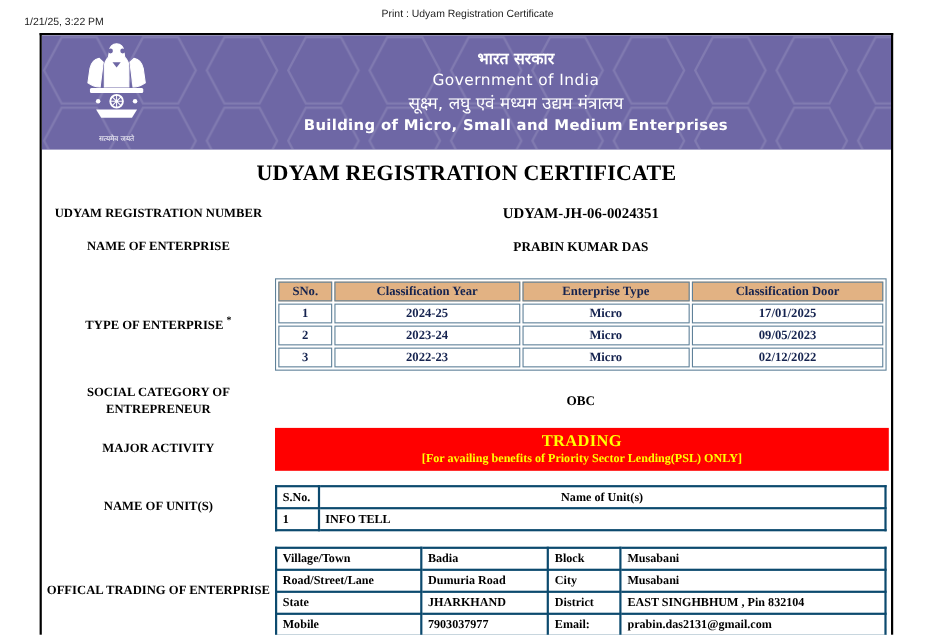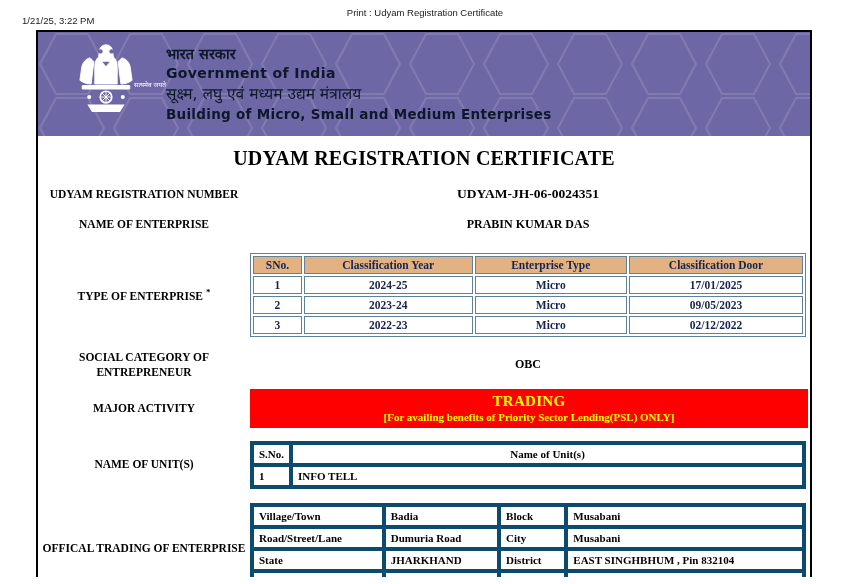--- a/index.html
+++ b/index.html
@@ -13,26 +13,26 @@
   .print-header .pt{position:absolute;left:0;right:0;top:7px;text-align:center;}
 
   
   .certificate{position:absolute;left:36px;top:30px;width:776px;height:547px;
     box-sizing:border-box;border:2px solid #000;border-bottom:none;background:#fff;overflow:hidden;}
 
   
   .band{position:relative;width:100%;height:104px;background:#6e67a5;overflow:hidden;}
   .band .hexes{position:absolute;inset:0;}
   .band-inner{position:relative;height:100%;display:flex;align-items:center;}
-  .emblem-wrap{flex:0 0 auto;margin-left:40px;display:flex;align-items:center;text-align:center;}
+  .emblem-wrap{flex:0 0 auto;margin-left:40px;display:flex;flex-direction:column;align-items:center;text-align:center;}
   .emblem-caption{color:#fff;font-family:"DejaVu Sans",sans-serif;font-size:6.5px;margin-top:1px;}
-  .band-center{flex:1 1 auto;text-align:left;color:#0f172a;
+  .band-center{flex:1 1 auto;text-align:center;color:#ffffff;
     font-family:"DejaVu Sans","Liberation Sans",sans-serif;line-height:1.25;padding-right:6px;}
   .bc-l1{font-size:14.5px;font-weight:bold;}
-  .bc-l2{font-size:14px;font-weight:bold;letter-spacing:.4px;margin-top:2px;}
+  .bc-l2{font-size:14px;font-weight:normal;letter-spacing:.4px;margin-top:2px;}
   .bc-l3{font-size:15.5px;margin-top:2px;}
   .bc-l4{font-size:13.5px;font-weight:bold;letter-spacing:.3px;margin-top:2px;}
   .msme-logo{flex:0 0 auto;width:150px;margin-right:26px;text-align:center;color:#fff;
     font-family:"DejaVu Sans",sans-serif;}
   .msme-word{font-size:30px;font-weight:bold;letter-spacing:3px;line-height:26px;
     transform:scaleY(1.05);}
   .msme-hindi{font-size:9px;font-weight:bold;margin-top:3px;border-top:1px solid rgba(255,255,255,.85);
     padding-top:2px;white-space:nowrap;}
   .msme-eng{font-size:6.3px;font-weight:bold;letter-spacing:.2px;margin-top:2px;white-space:nowrap;}
 
@@ -66,21 +66,21 @@
   .tt-c0{width:9%;} .tt-c1{width:31%;} .tt-c2{width:28%;} .tt-c3{width:32%;}
 
   
   .activity-banner{flex:1 1 auto;background:#ff0000;color:#ffff00;text-align:center;
     padding:4px 0 5px 0;margin-right:2px;}
   .activity-main{font-size:15px;font-weight:bold;letter-spacing:.3px;}
   .activity-note{font-size:11px;font-weight:bold;margin-top:1px;}
 
   
   .plain-table{width:100%;border-collapse:collapse;margin-right:2px;}
-  .plain-table th,.plain-table td{border:4px solid #0c4a6e;font-size:11px;font-weight:bold;
+  .plain-table th,.plain-table td{border:2px solid #0c4a6e;font-size:11px;font-weight:bold;
     color:#000;padding:2px 5px;height:14px;text-align:left;}
   .units-table .un-c0{width:7%;}
   .units-table th.un-h1{text-align:center;}
   .addr-c0{width:21%;} .addr-c1{width:15.5%;} .addr-c2{width:27.5%;} .addr-c3{width:36%;}
 </style>
 </head>
 <body>
 
 <div class="print-header">
   <span class="dt">1/21/25, 3:22 PM</span>

